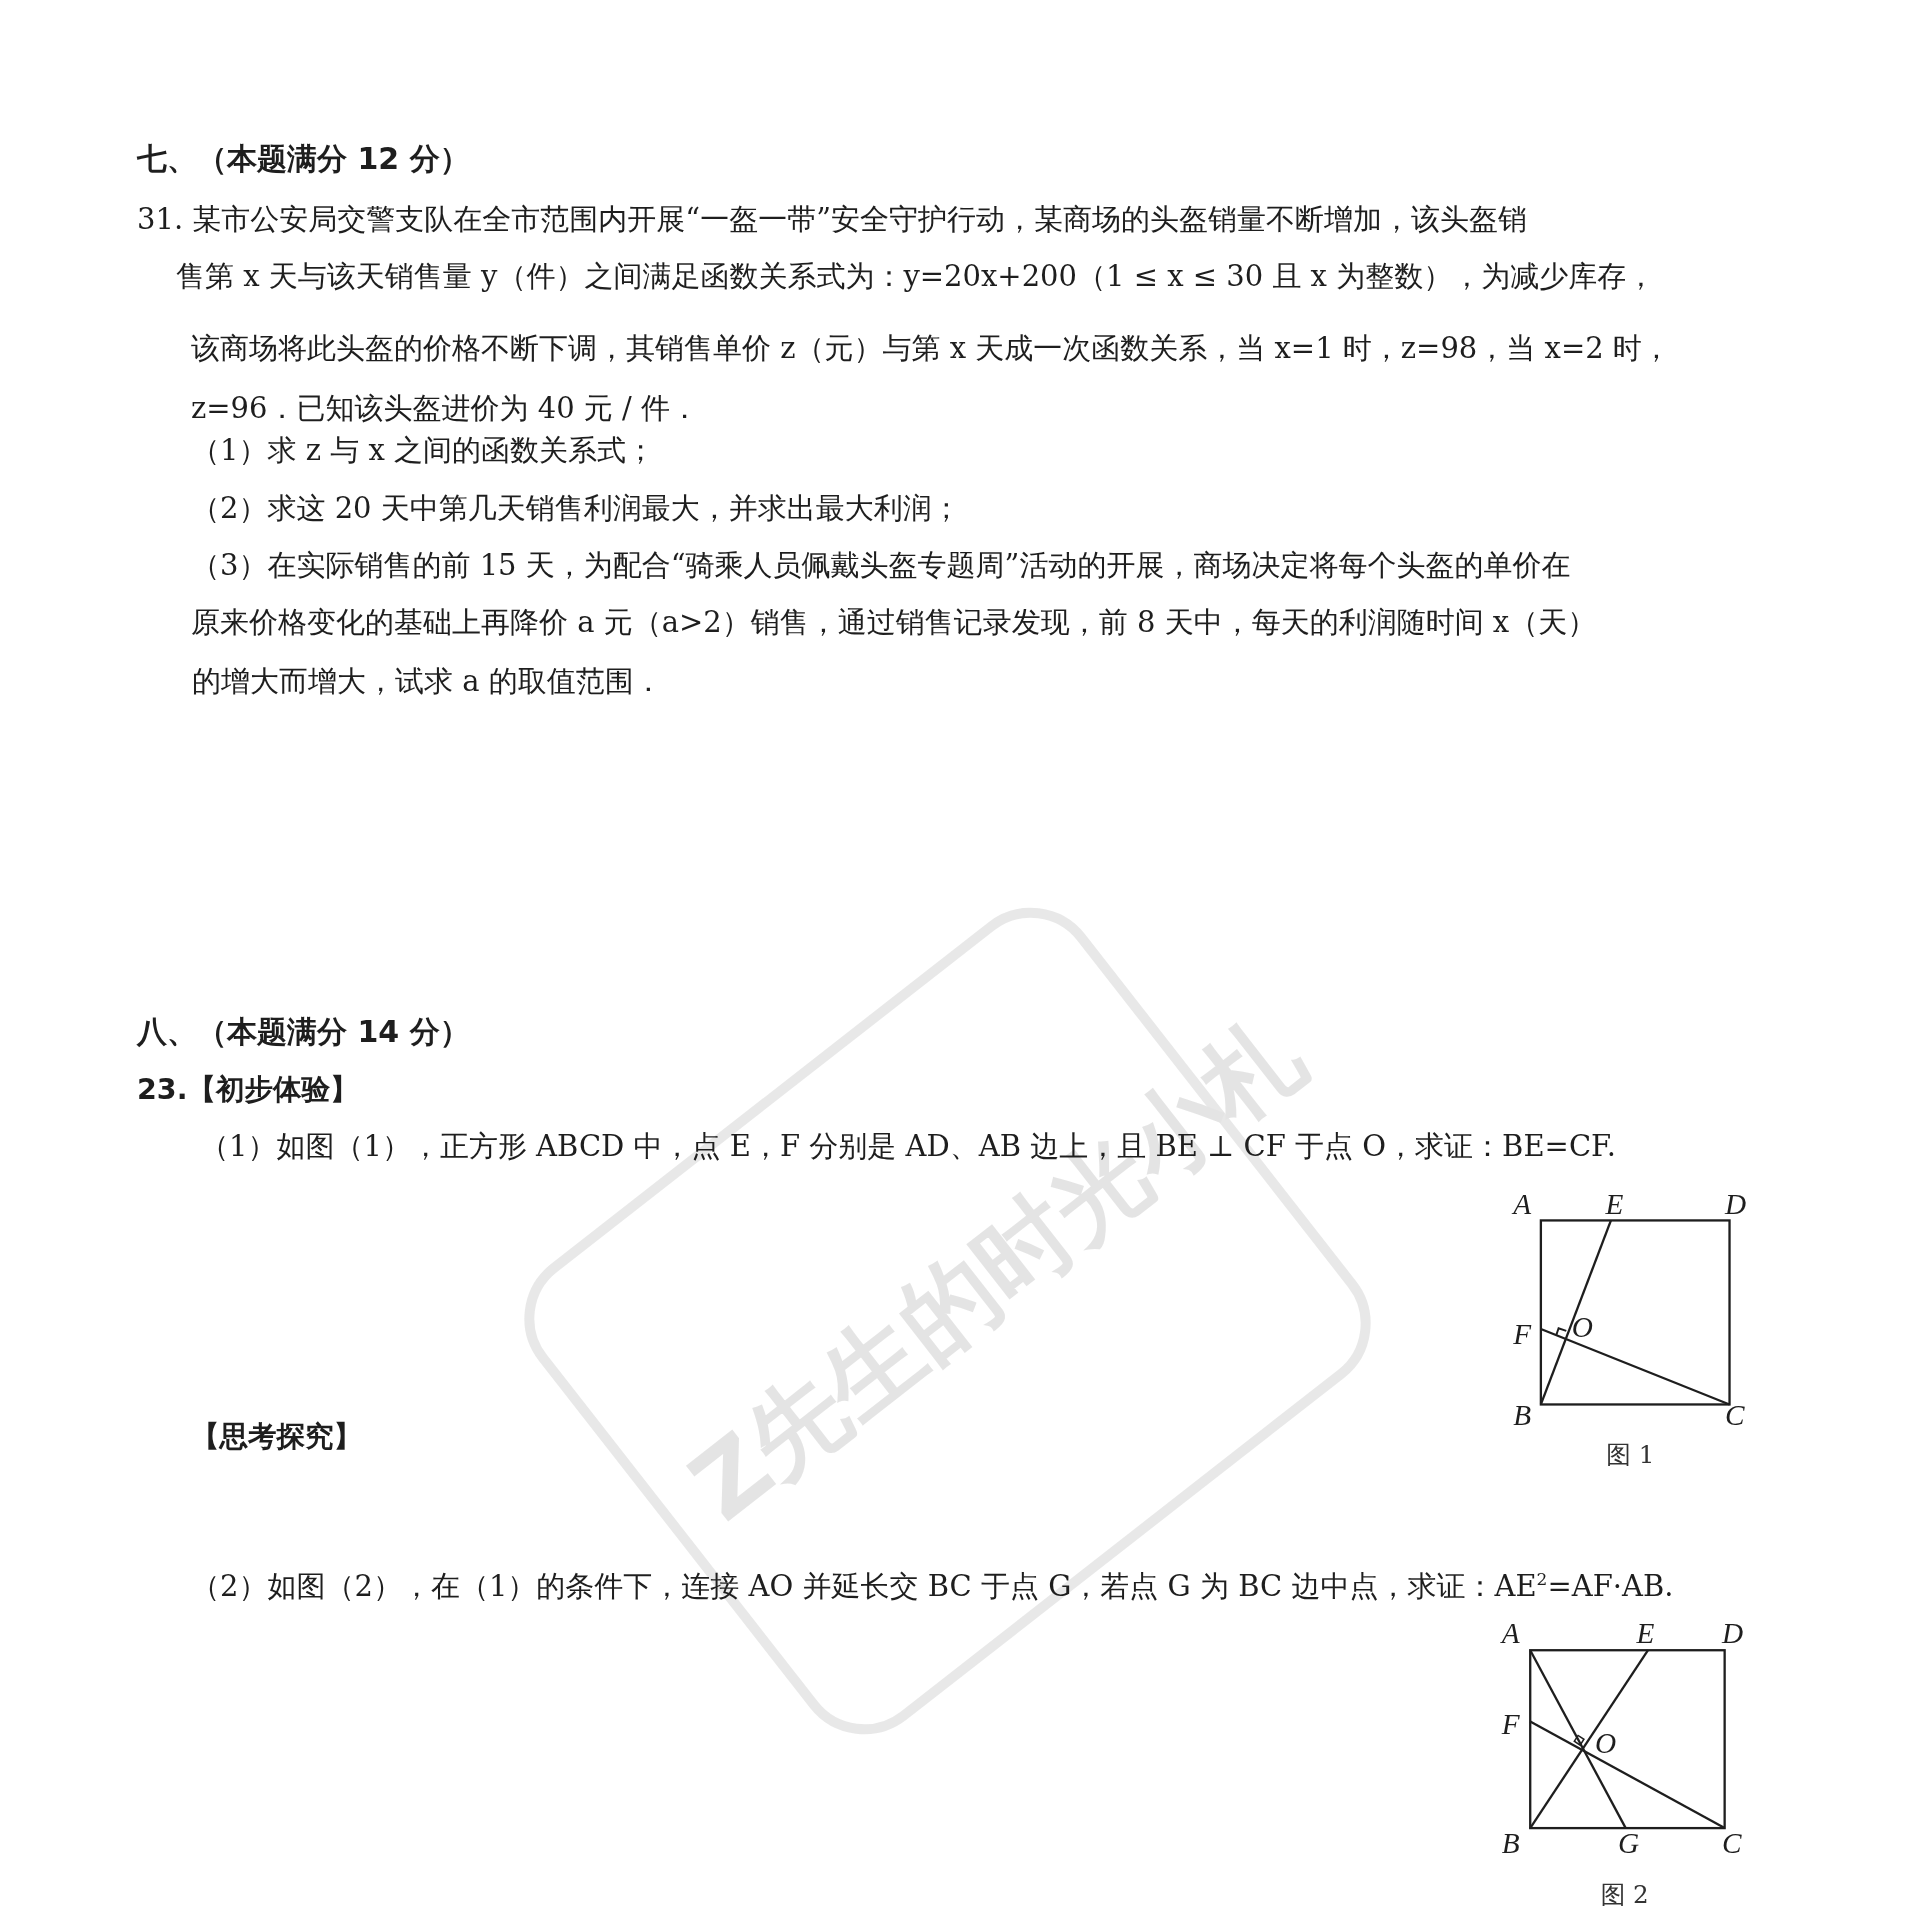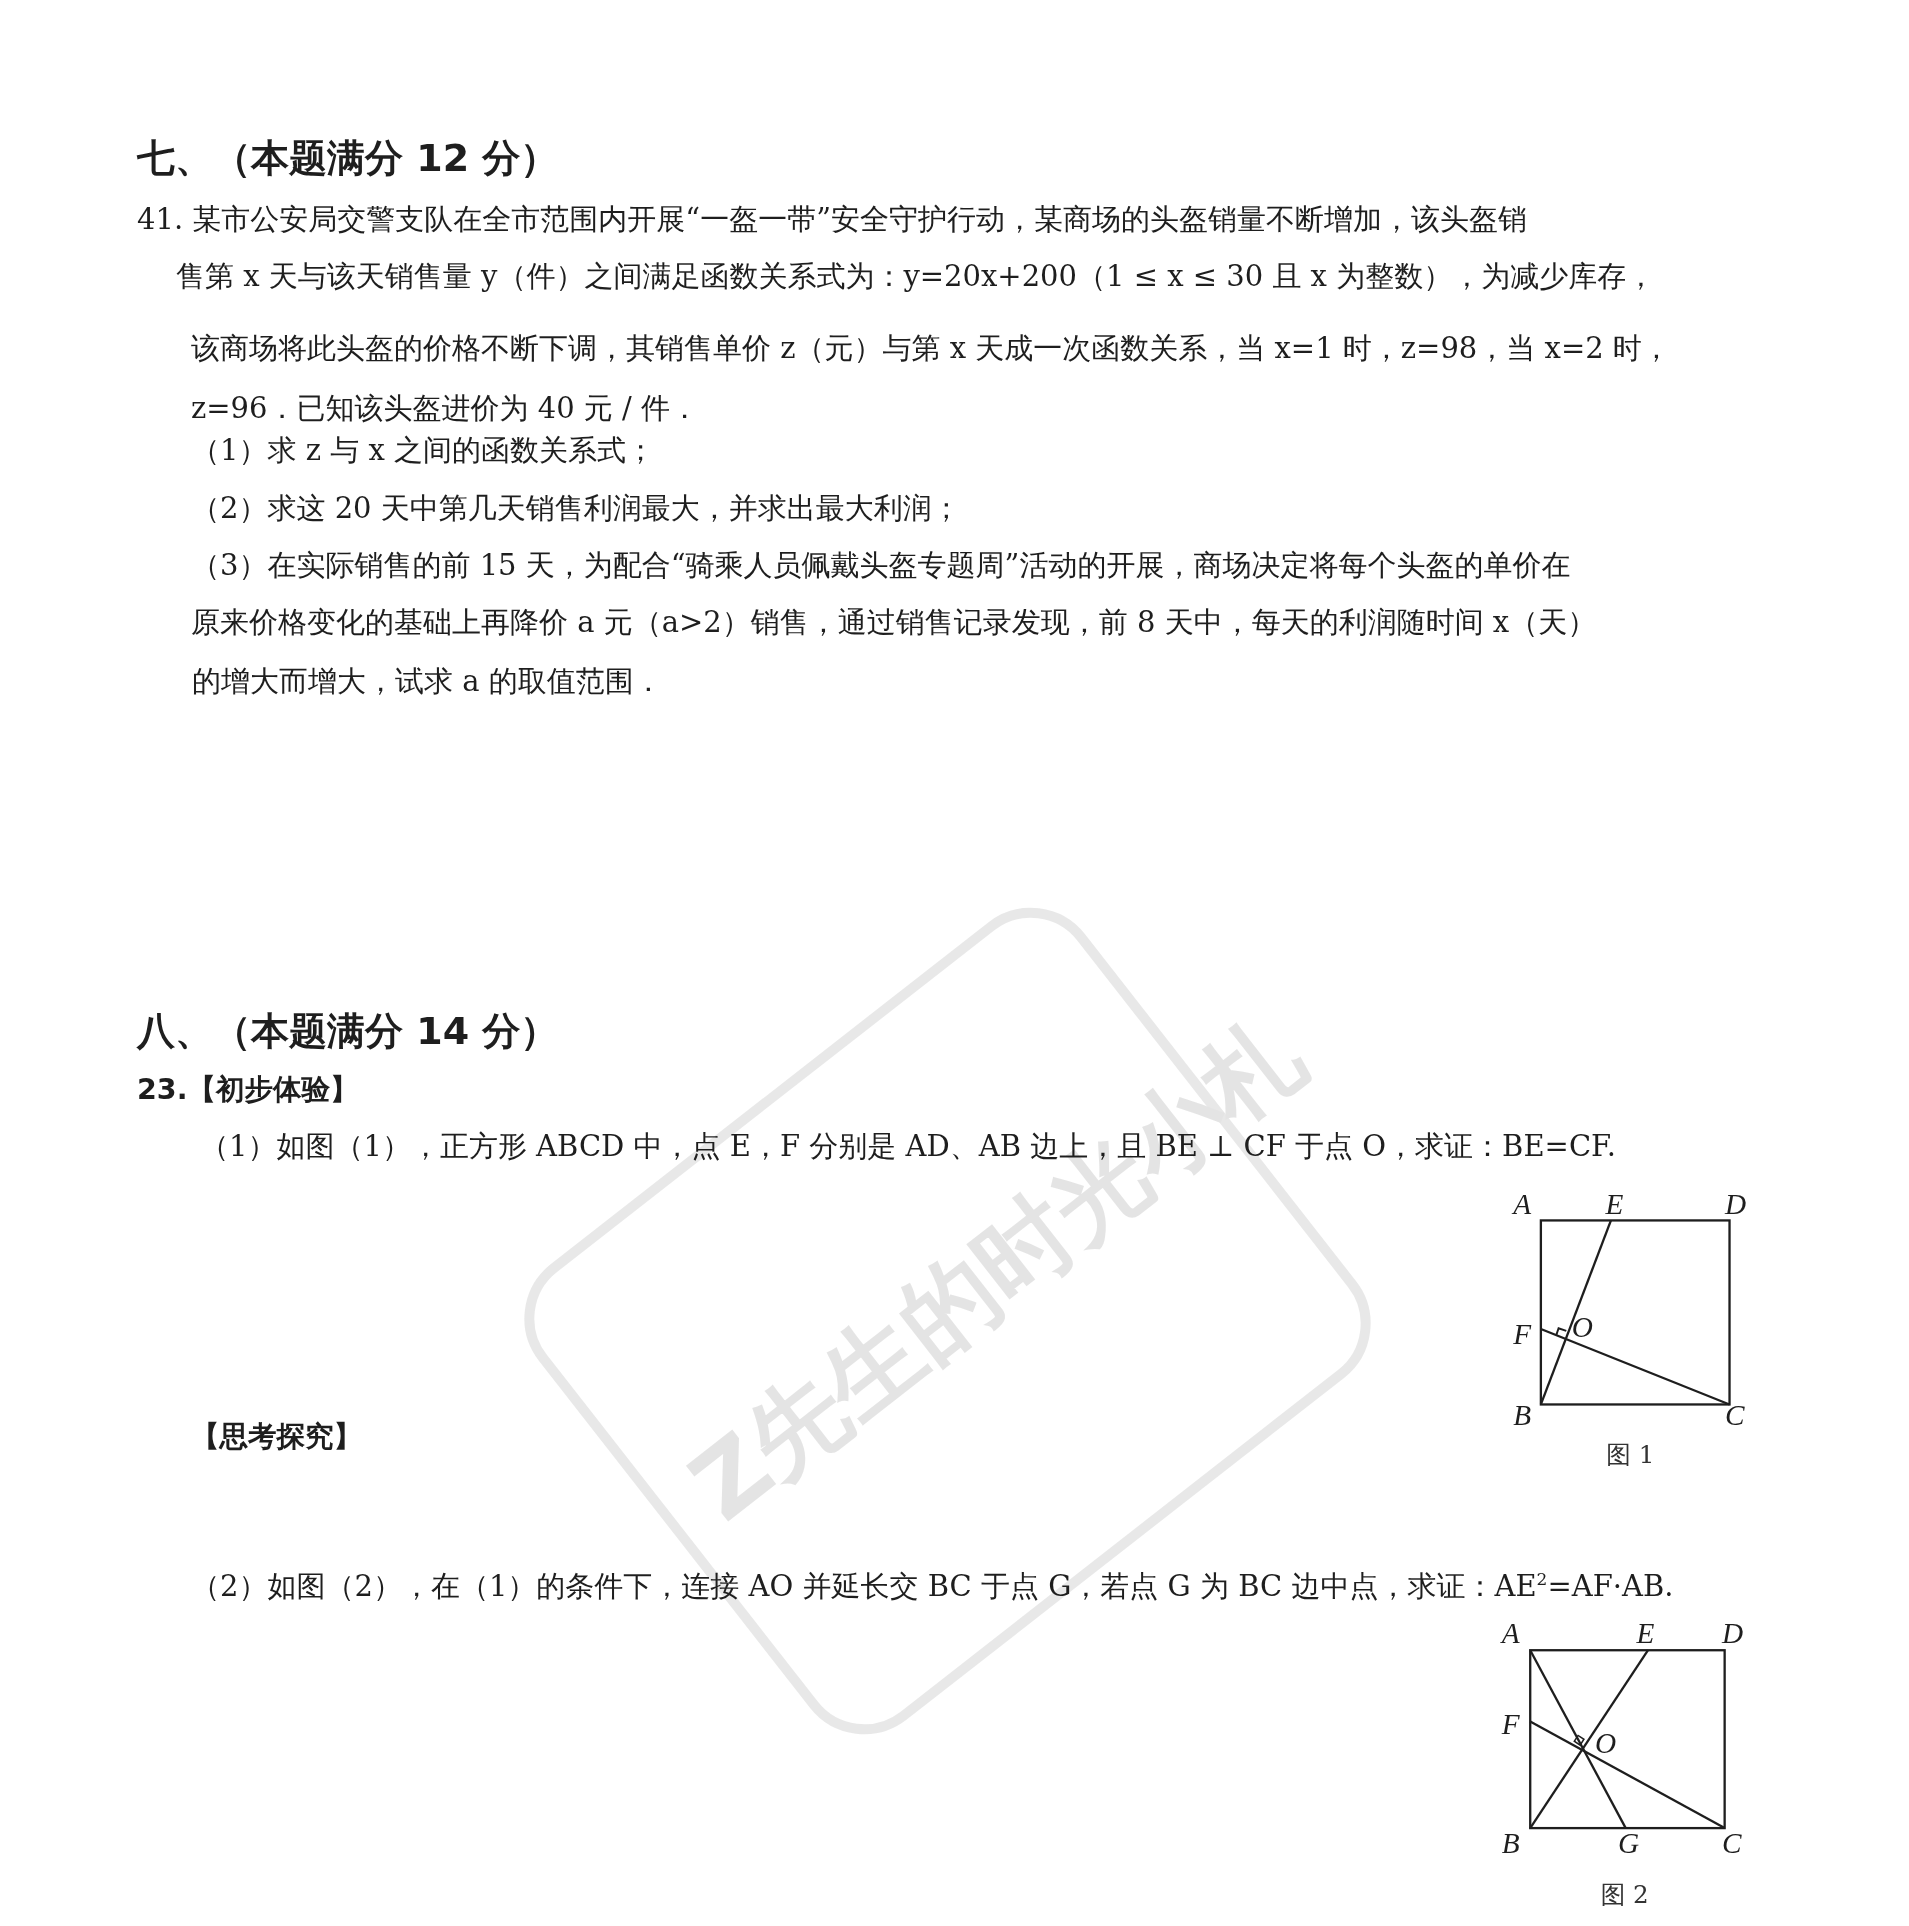--- a/index.html
+++ b/index.html
@@ -1,40 +1,40 @@
 <!DOCTYPE html>
 <html style="font-size:6.2px"><head>
 <meta charset="utf-8">
 <style>
   html, body { margin: 0; padding: 0; background: #ffffff; }
   body { width: 1910px; height: 2700px; position: relative; overflow: hidden;
          font-family: "DejaVu Serif", "Liberation Serif", serif; color: #1e1e1e; }
   .line { position: absolute; white-space: nowrap; font-size: 29px; line-height: 39px; }
-  .hdr { font-family: "DejaVu Sans", "Liberation Sans", sans-serif; font-weight: bold; font-size: 38px; }
+  .hdr { font-family: "DejaVu Sans", "Liberation Sans", sans-serif; font-weight: bold; font-size: 30px; }
   .tag { font-family: "DejaVu Sans", "Liberation Sans", sans-serif; font-weight: bold; font-size: 28.5px; }
   sup { font-size: 17px; }
   .fig { position: absolute; }
   .fig svg { overflow: visible; }
   .lbl { font-family: "Liberation Serif", "DejaVu Serif", serif; font-style: italic; font-size: 76px; fill: #1e1e1e; }
   .cap { font-family: "DejaVu Serif", "Liberation Serif", serif; font-size: 64px; fill: #333; }
   .stamp { position: absolute; left: 601px; top: 1032px; width: 693px; height: 578px; transform: rotate(-38deg); opacity: 0.22; pointer-events: none; }
   .stamp-box { position: absolute; inset: 0; border: 10.8px solid #9a9a9a; border-radius: 69px; }
   .stamp-text { position: absolute; left: 46px; top: 216px; font-family: "DejaVu Sans", "Liberation Sans", sans-serif; font-size: 96px; font-weight: bold; color: #8a8a8a; white-space: nowrap; }
 </style>
 </head>
 <body>
 
 <div class="stamp">
   <div class="stamp-box"></div>
   <div class="stamp-text">Z先生的时光小札</div>
 </div>
 
 <div class="line hdr" style="left:137px; top:139px;">七、（本题满分 12 分）</div>
 
-<div class="line" style="left:137px; top:200px;">41. 某市公安局交警支队在全市范围内开展“一盔一带”安全守护行动，某商场的头盔销量不断增加，该头盔销</div>
+<div class="line" style="left:137px; top:200px;">31. 某市公安局交警支队在全市范围内开展“一盔一带”安全守护行动，某商场的头盔销量不断增加，该头盔销</div>
 <div class="line" style="left:176px; top:257px;">售第 x 天与该天销售量 y（件）之间满足函数关系式为：y=20x+200（1 ≤ x ≤ 30 且 x 为整数），为减少库存，</div>
 <div class="line" style="left:191px; top:329px;text-align:right;">该商场将此头盔的价格不断下调，其销售单价 z（元）与第 x 天成一次函数关系，当 x=1 时，z=98，当 x=2 时，</div>
 <div class="line" style="left:191px; top:389px;text-align:right;">z=96．已知该头盔进价为 40 元 / 件．</div>
 
 <div class="line" style="left:191px; top:431px;">（1）求 z 与 x 之间的函数关系式；</div>
 <div class="line" style="left:191px; top:489px;">（2）求这 20 天中第几天销售利润最大，并求出最大利润；</div>
 <div class="line" style="left:191px; top:546px;">（3）在实际销售的前 15 天，为配合“骑乘人员佩戴头盔专题周”活动的开展，商场决定将每个头盔的单价在</div>
 <div class="line" style="left:191px; top:603px;">原来价格变化的基础上再降价 a 元（a&gt;2）销售，通过销售记录发现，前 8 天中，每天的利润随时间 x（天）</div>
 <div class="line" style="left:192px; top:662px;">的增大而增大，试求 a 的取值范围．</div>
 

